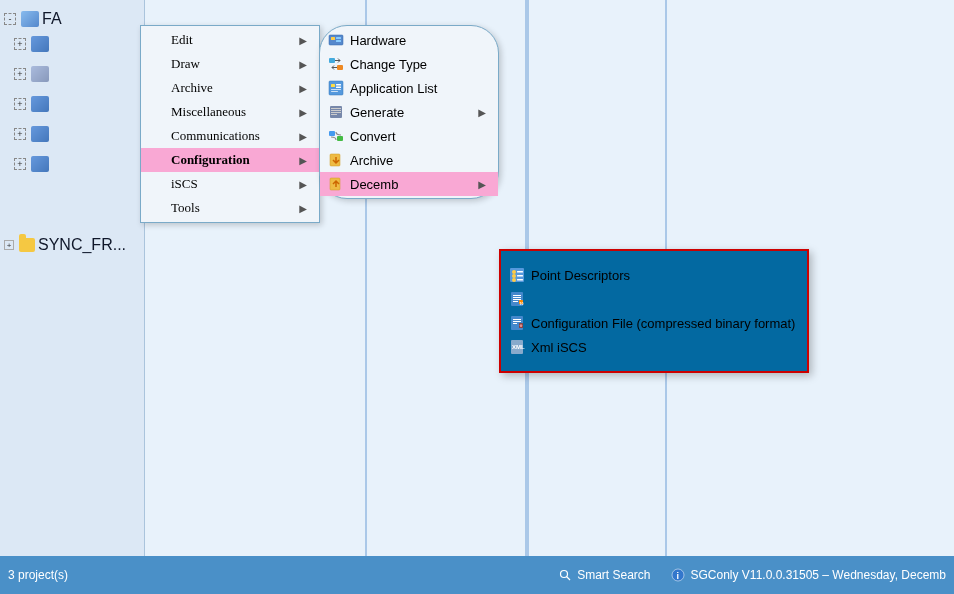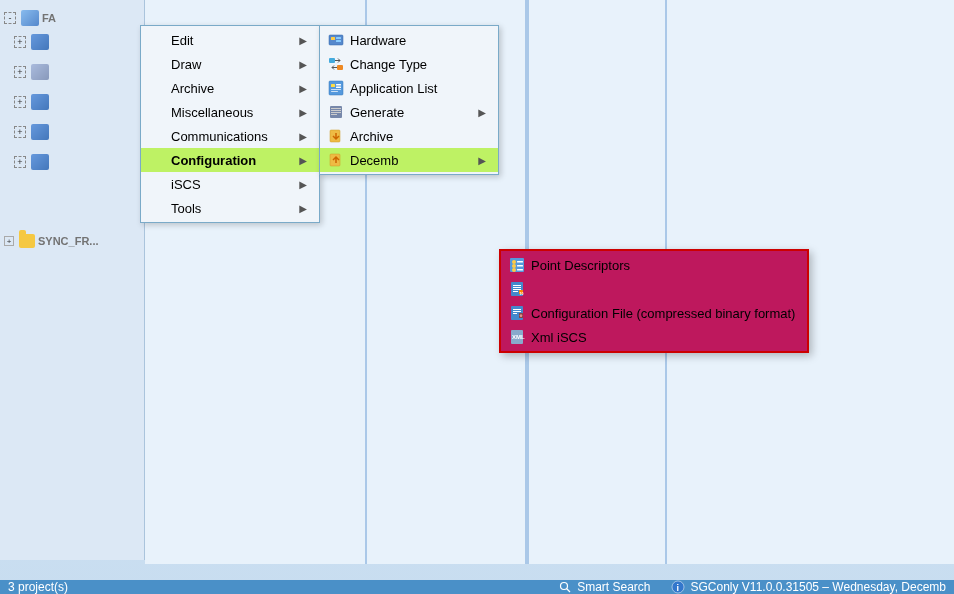--- a/index.html
+++ b/index.html
@@ -41,21 +41,21 @@
       position: absolute;
       top: 0; bottom: 0;
       width: 2px;
       background: #aac8e8;
     }
 
     
     .status-bar {
       position: absolute;
       bottom: 0; left: 0; right: 0;
-      height: 14px;
+      height: 38px;
       background: #4a90c8;
       display: flex;
       align-items: center;
       color: white;
       font-size: 12px;
       padding: 0 8px;
       gap: 20px;
     }
 
     .status-segment {
@@ -83,21 +83,21 @@
       display: flex;
       align-items: center;
       padding: 4px 12px 4px 8px;
       gap: 6px;
       cursor: pointer;
       white-space: nowrap;
       position: relative;
     }
 
     .menu-item:hover, .menu-item.active {
-      background: #bef264;
+      background: #f9a8d4;
     }
 
     .menu-item .arrow {
       margin-left: auto;
       color: #555;
       font-size: 10px;
     }
 
     .menu-item-icon {
       width: 16px;
@@ -113,25 +113,25 @@
       position: absolute;
       top: 0;
       left: 179px;
     }
 
     
     .submenu-export {
       position: absolute;
       left: 180px;
       top: 224px;
-      background: #be185d;
+      background: #0369a1;
       border: 2px solid #cc0000;
       box-shadow: 3px 3px 8px rgba(0,0,0,0.25);
       min-width: 260px;
-      padding: 2px 0;
+      padding: 12px 0;
       z-index: 100;
     }
 
     
     .icon-folder {
       width: 16px; height: 14px;
       background: #f5c842;
       border-radius: 0 2px 2px 2px;
       position: relative;
       display: inline-block;
@@ -160,23 +160,22 @@
     .tree-row {
       display: flex;
       align-items: center;
       gap: 3px;
       padding: 2px 4px;
       font-size: 12px;
       color: #333;
     }
 
     .tree-label {
-      font-size: 11px;
-      color: #737373;
-      font-weight: bold;
+      font-size: 16px;
+      color: #0f172a;
     }
   </style>
 </head>
 <body>
 
 <div class="main-bg"></div>
 
 <div class="blue-header"></div>
 
 <div class="content-area">
@@ -221,21 +220,21 @@
 
     <div class="tree-row" style="margin-top: 60px;">
       <div style="width:10px;height:10px;border:1px solid #aaa;display:inline-flex;align-items:center;justify-content:center;font-size:8px;margin-right:2px;flex-shrink:0;">+</div>
       <div class="icon-folder"></div>
       <span class="tree-label">SYNC_FR...</span>
     </div>
   </div>
 </div>
 
 <div class="menu-container">
-  <div class="menu" style="width:175px;">
+  <div class="menu" style="width:175px;font-family:Liberation Serif, serif;">
     <div class="menu-item">
       <div class="menu-item-icon"></div>
       <span>Edit</span>
       <span class="arrow">▶</span>
     </div>
     <div class="menu-item">
       <div class="menu-item-icon"></div>
       <span>Draw</span>
       <span class="arrow">▶</span>
     </div>
@@ -265,21 +264,21 @@
       <span class="arrow">▶</span>
     </div>
     <div class="menu-item">
       <div class="menu-item-icon"></div>
       <span>Tools</span>
       <span class="arrow">▶</span>
     </div>
   </div>
 
   <div class="submenu-config">
-    <div class="menu" style="width:180px; position:relative;">
+    <div class="menu" style="width:180px; position:relative;border-radius:28px;">
 
       <div class="menu-item">
         <div class="menu-item-icon">
           <svg width="16" height="16" viewBox="0 0 16 16">
             <rect x="1" y="3" width="14" height="10" rx="1" fill="#5588cc" stroke="#3366aa" stroke-width="0.5"></rect>
             <rect x="3" y="5" width="4" height="3" rx="0.5" fill="#ffcc44"></rect>
             <rect x="8" y="5" width="5" height="2" rx="0.5" fill="#88ccff"></rect>
             <rect x="8" y="8" width="5" height="2" rx="0.5" fill="#88ccff"></rect>
           </svg>
         </div>
@@ -319,20 +318,31 @@
             <rect x="3" y="4" width="10" height="1" fill="#ccc"></rect>
             <rect x="3" y="6" width="10" height="1" fill="#ccc"></rect>
             <rect x="3" y="8" width="10" height="1" fill="#ccc"></rect>
             <rect x="3" y="10" width="6" height="1" fill="#ccc"></rect>
           </svg>
         </div>
         <span>Generate</span>
         <span class="arrow">▶</span>
       </div>
 
+      <div class="menu-item">
+        <div class="menu-item-icon">
+          <svg width="16" height="16" viewBox="0 0 16 16">
+            <rect x="1" y="3" width="6" height="5" rx="1" fill="#4499ee"></rect>
+            <rect x="9" y="8" width="6" height="5" rx="1" fill="#44bb44"></rect>
+            <path d="M3 9 Q8 9 8 12" stroke="#888" stroke-width="1.2" fill="none"></path>
+            <path d="M13 7 Q8 7 8 4" stroke="#888" stroke-width="1.2" fill="none"></path>
+          </svg>
+        </div>
+        <span>Convert</span>
+      </div>
 
       <div class="menu-item">
         <div class="menu-item-icon">
           <svg width="16" height="16" viewBox="0 0 16 16">
             <rect x="2" y="2" width="10" height="12" rx="1" fill="#eebb44" stroke="#cc9922" stroke-width="0.5"></rect>
             <path d="M8 5 L8 11 M5 8 L8 11 L11 8" stroke="#cc6600" stroke-width="1.5" fill="none"></path>
           </svg>
         </div>
         <span>Archive</span>
       </div>

